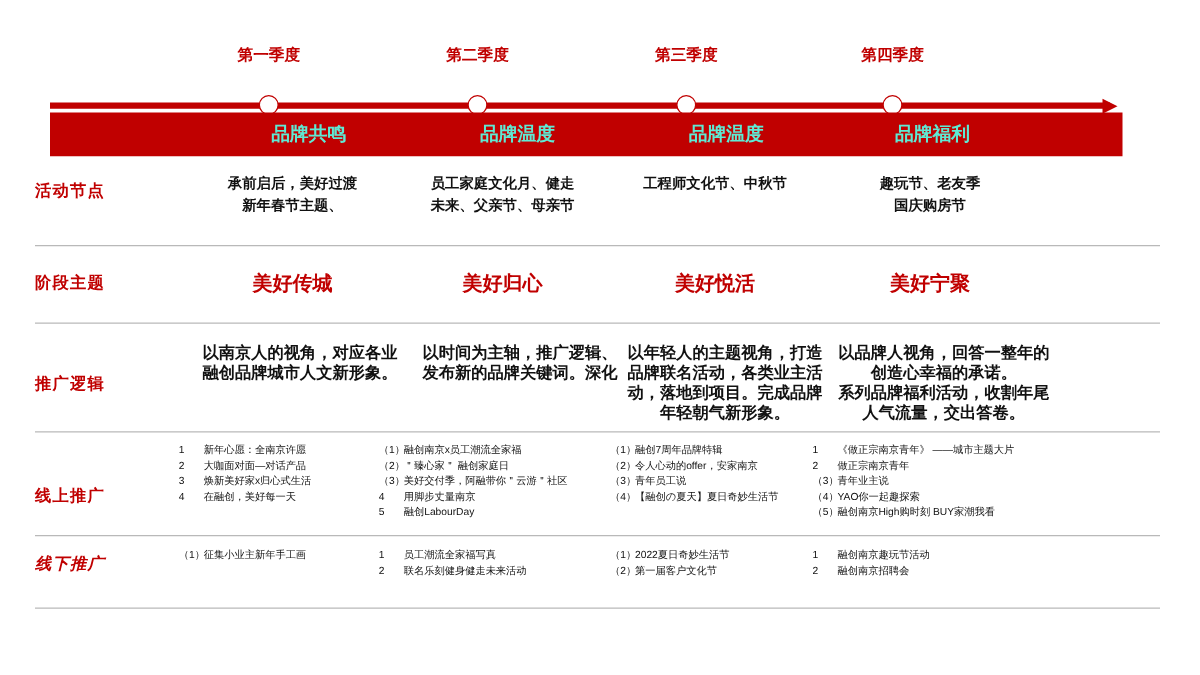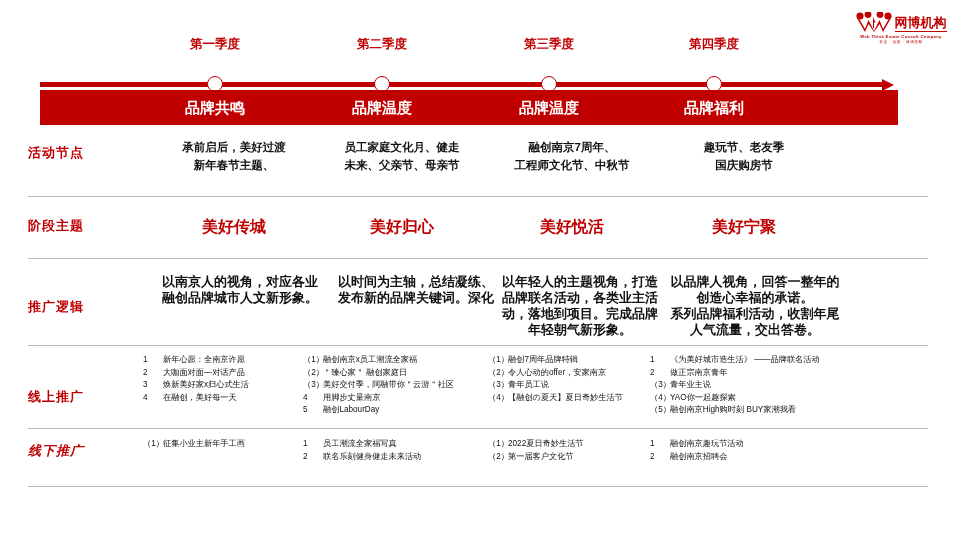--- a/index.html
+++ b/index.html
@@ -55,21 +55,21 @@
     background:#ffffff;border:1.6px solid #c00000;transform:translateX(-50%);
   }
 
   
   .band{
     position:absolute;left:40px;top:90px;width:858px;height:35px;background:#c00000;
   }
   .band-item{
     position:absolute;top:0;height:35px;line-height:35px;
     transform:translateX(-50%);
-    color:#ffffff;font-size:15px;font-weight:bold;white-space:nowrap;
+    color:#5eead4;font-size:15px;font-weight:bold;white-space:nowrap;margin-left:32px;
   }
 
   
   .row{position:absolute;left:28px;width:898px;}
   .row-label{
     position:absolute;left:0;width:110px;
     color:#c00000;font-size:13px;font-weight:bold;text-align:left;
     letter-spacing:1px;white-space:nowrap;
   }
   .divider{
@@ -95,37 +95,20 @@
   }
   .c-list .li{display:flex;white-space:nowrap;}
   .c-list .num{width:20px;flex:0 0 20px;text-align:left;}
   .c-list .txt{white-space:nowrap;}
 </style>
 </head>
 <body>
 
 <div class="page">
 
-  <div class="logo">
-    <div class="logo-row">
-      <span class="logo-mark">
-        <svg width="36" height="20" viewBox="0 0 36 20">
-          <circle cx="4" cy="4" r="3.6" fill="#c00000"></circle>
-          <circle cx="12" cy="2.6" r="3.4" fill="#c00000"></circle>
-          <circle cx="24" cy="2.6" r="3.4" fill="#c00000"></circle>
-          <circle cx="32" cy="4" r="3.6" fill="#c00000"></circle>
-          <path d="M1.5 4 L9 17 L12.5 8 L18 19 L23.5 8 L27 17 L34.5 4 L34.5 7 L27 20 L23.5 12 L18 20 L12.5 12 L9 20 L1.5 7 Z" fill="#c00000"></path>
-          <path d="M17 5 L19.6 10.5 L18 10.5 L18 16 L17 16 Z" fill="#c00000"></path>
-        </svg>
-      </span>
-      <span class="logo-cn">网博机构</span>
-    </div>
-    <div class="logo-en">Web Think Estate Consult Company</div>
-    <div class="logo-tag">专业 · 创意 · 值得信赖</div>
-  </div>
 
   <div class="quarters" id="quarters">
       <div class="q-label" style="left: 215px;">第一季度</div>
       <div class="q-label" style="left: 382px;">第二季度</div>
       <div class="q-label" style="left: 549px;">第三季度</div>
       <div class="q-label" style="left: 714px;">第四季度</div>
     </div>
 
   <div class="timeline" id="timeline">
     <div class="tl-bar"></div>
@@ -148,21 +131,20 @@
         <div class="row-label" style="top: 12px;">活动节点</div>
         <div class="cell c-node" style="left: 122px; top: 6px; width: 168px;">
           <div>承前启后，美好过渡</div>
           <div>新年春节主题、</div>
         </div>
         <div class="cell c-node" style="left: 290px; top: 6px; width: 168px;">
           <div>员工家庭文化月、健走</div>
           <div>未来、父亲节、母亲节</div>
         </div>
         <div class="cell c-node" style="left: 460px; top: 6px; width: 168px;">
-          <div>融创南京7周年、</div>
           <div>工程师文化节、中秋节</div>
         </div>
         <div class="cell c-node" style="left: 626px; top: 6px; width: 180px;">
           <div>趣玩节、老友季</div>
           <div>国庆购房节</div>
         </div>
       </div>
       <div class="divider" style="top: 196px;"></div>
       <div class="row" style="top: 205px;">
         <div class="row-label" style="top: 12px;">阶段主题</div>
@@ -172,21 +154,21 @@
         <div class="cell c-theme" style="left: 626px; top: 12px; width: 180px;">美好宁聚</div>
       </div>
       <div class="divider" style="top: 258px;"></div>
       <div class="row" style="top: 272px;">
         <div class="row-label" style="top: 26px;">推广逻辑</div>
         <div class="cell c-logic" style="left: 124px; top: 2px; width: 176px;">
           <div>以南京人的视角，对应各业</div>
           <div>融创品牌城市人文新形象。</div>
         </div>
         <div class="cell c-logic" style="left: 300px; top: 2px; width: 176px;">
-          <div>以时间为主轴，总结凝练、</div>
+          <div>以时间为主轴，推广逻辑、</div>
           <div>发布新的品牌关键词。深化</div>
         </div>
         <div class="cell c-logic" style="left: 464px; top: 2px; width: 176px;">
           <div>以年轻人的主题视角，打造</div>
           <div>品牌联名活动，各类业主活</div>
           <div>动，落地到项目。完成品牌</div>
           <div>年轻朝气新形象。</div>
         </div>
         <div class="cell c-logic" style="left: 627px; top: 2px; width: 200px;">
           <div>以品牌人视角，回答一整年的</div>
@@ -252,21 +234,21 @@
             <span class="txt">青年员工说</span>
           </div>
           <div class="li">
             <span class="num">（4）</span>
             <span class="txt">【融创の夏天】夏日奇妙生活节</span>
           </div>
         </div>
         <div class="cell c-list" style="left: 622px; top: 2px;">
           <div class="li">
             <span class="num">1</span>
-            <span class="txt">《为美好城市造生活》 ——品牌联名活动</span>
+            <span class="txt">《做正宗南京青年》 ——城市主题大片</span>
           </div>
           <div class="li">
             <span class="num">2</span>
             <span class="txt">做正宗南京青年</span>
           </div>
           <div class="li">
             <span class="num">（3）</span>
             <span class="txt">青年业主说</span>
           </div>
           <div class="li">

